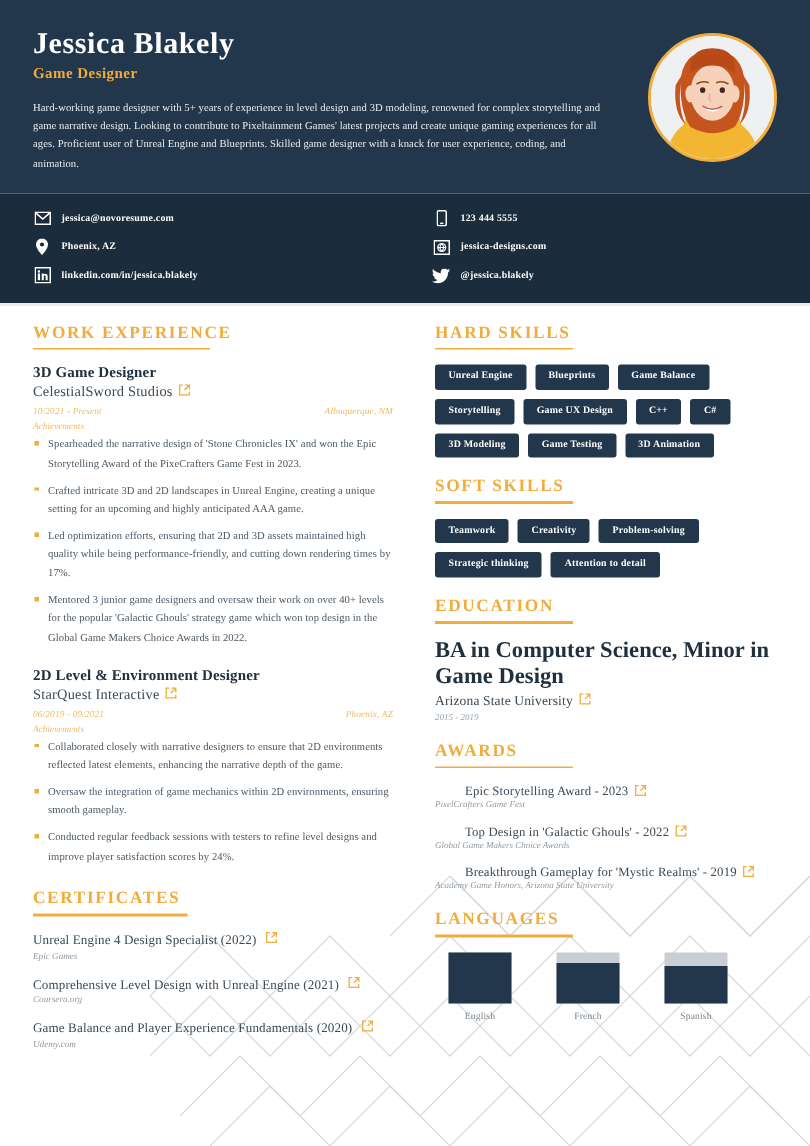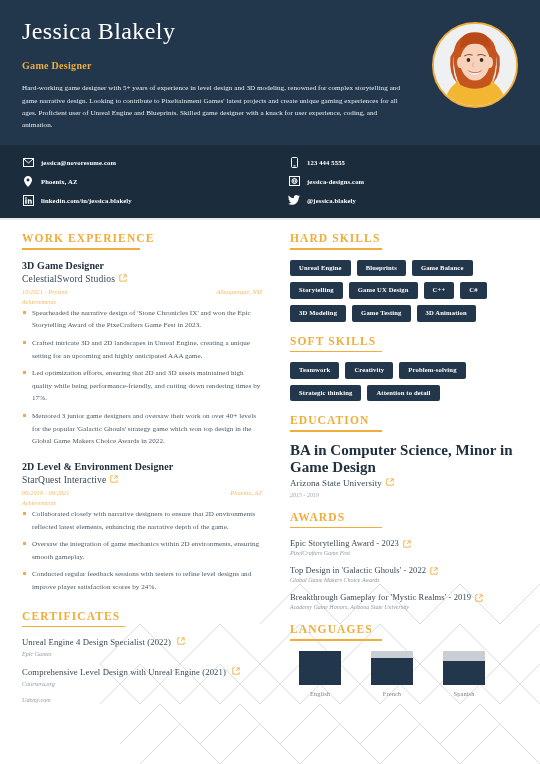--- a/index.html
+++ b/index.html
@@ -28,31 +28,31 @@
   
   .header {
     position: relative;
     background: #22374b;
     padding: 18px 22px 14px 22px;
     min-height: 108px;
     z-index: 2;
   }
   .name {
     color: #ffffff;
-    font-size: 24px;
-    font-weight: normal;
+    font-size: 20px;
+    font-weight: bold;
     letter-spacing: 0.4px;
     line-height: 1.1;
   }
   .role {
     color: #f0ad3c;
     font-size: 10px;
     font-weight: bold;
     letter-spacing: 0.3px;
-    margin-top: 16px;
+    margin-top: 4px;
   }
   .summary {
     color: #e8edf2;
     font-size: 7.1px;
     line-height: 1.72;
     font-weight: normal;
     margin-top: 11px;
     max-width: 385px;
     letter-spacing: 0.05px;
   }
@@ -231,21 +231,21 @@
   .edu-dates {
     color: #9aa5ad;
     font-size: 6px;
     font-style: italic;
     margin-top: 4px;
   }
 
   
   .award { margin-bottom: 9px; }
   .award:last-child { margin-bottom: 0; }
-  .award-line { display: flex; align-items: flex-end; }
+  .award-line { display: flex; align-items: center; margin-left: 20px; }
   .award-name {
     color: #3b4a56;
     font-size: 8.5px;
     letter-spacing: 0.1px;
   }
   .award-sub {
     color: #8f9aa3;
     font-size: 6px;
     font-style: italic;
     margin-top: 2px;
@@ -476,20 +476,29 @@
               <svg width="8" height="8" viewBox="0 0 10 10">
                   <path d="M3.5 1 L1 1 L1 9 L9 9 L9 6.5" fill="none" stroke="#f0ad3c" stroke-width="1.1"></path>
                   <path d="M5.5 1 L9 1 L9 4.5 M9 1 L5 5" fill="none" stroke="#f0ad3c" stroke-width="1.1"></path>
                 </svg>
             </span>
           </div>
           <div class="cert-sub">Coursera.org</div>
         </div>
 
         <div class="cert">
+          <div class="cert-name">
+            <span>Game Balance and Player Experience Fundamentals (2020)</span>
+            <span class="ext-link">
+              <svg width="8" height="8" viewBox="0 0 10 10">
+                  <path d="M3.5 1 L1 1 L1 9 L9 9 L9 6.5" fill="none" stroke="#f0ad3c" stroke-width="1.1"></path>
+                  <path d="M5.5 1 L9 1 L9 4.5 M9 1 L5 5" fill="none" stroke="#f0ad3c" stroke-width="1.1"></path>
+                </svg>
+            </span>
+          </div>
           <div class="cert-sub">Udemy.com</div>
         </div>
       </div>
 
     </div>
 
     <div class="col-right">
 
       <div class="sec">
         <div class="sec-title">HARD SKILLS</div>

